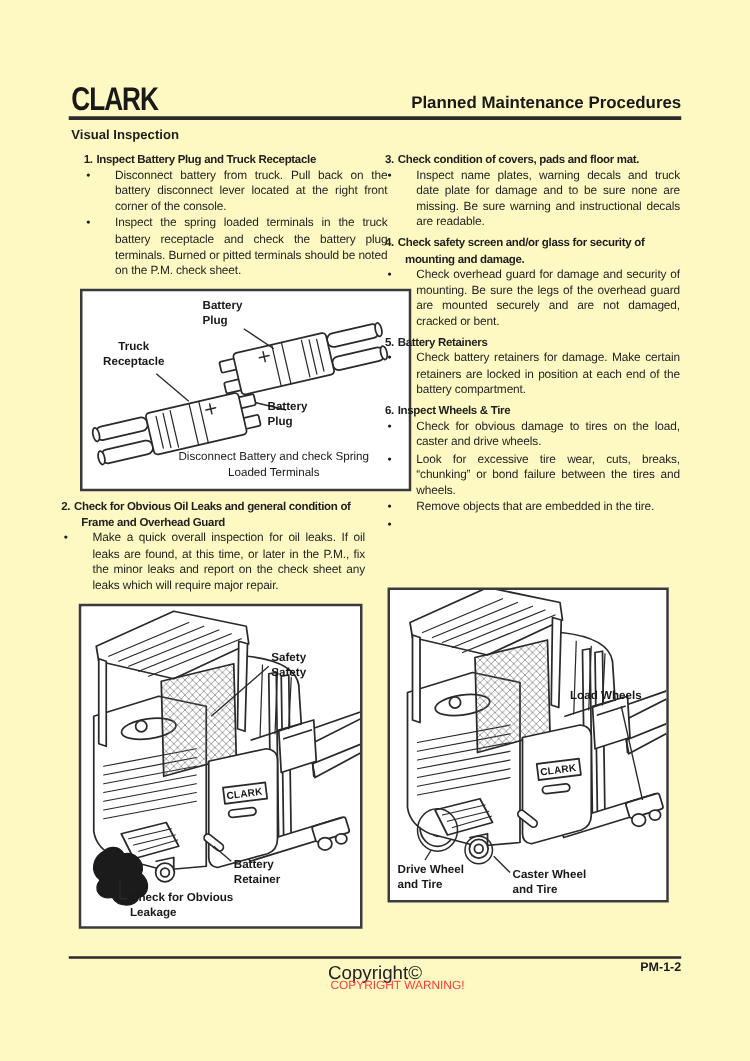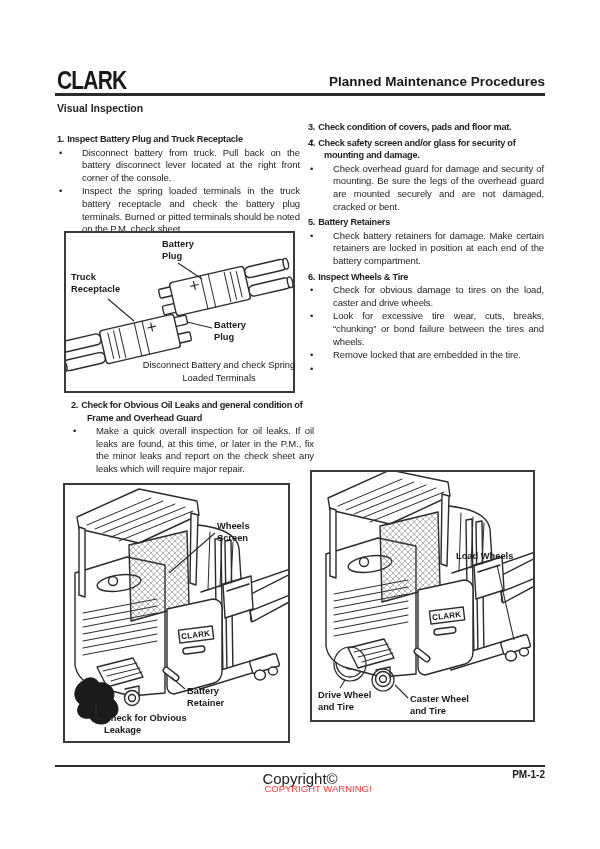--- a/index.html
+++ b/index.html
@@ -1,50 +1,50 @@
 <!DOCTYPE html>
 <html><head>
 <meta charset="utf-8">
 <style>
   * { margin:0; padding:0; box-sizing:border-box; }
   body { background:#9a9a9a; font-family:"Liberation Sans", sans-serif; }
   .page {
     position:relative; width:600px; height:849px; margin:0 auto;
-    background:#ffffff; color:#1f1f1f; overflow:hidden;padding-left:39px;
+    background:#fef9c3; color:#1f1f1f; overflow:hidden;padding-left:39px;
   }
   
   .logo {
     position:absolute; left:57px; top:66px;
     font-size:25px; font-weight:bold; letter-spacing:-1px;
     transform:scaleX(0.84) scaleY(1.05); transform-origin:left bottom; color:#191919;
   }
   .hdr-title {
     position:absolute; right:55px; top:74px;
     font-size:13.5px; font-weight:bold; color:#191919;
   }
   .hdr-rule { position:absolute; left:55px; right:55px; top:93px; height:2.5px; background:#2b2b2b; }
   .page-heading { position:absolute; left:57px; top:102px; font-size:10.5px; font-weight:bold; }
 
   
   .chunk { position:absolute; font-size:9.5px; line-height:12.6px; letter-spacing:-0.1px; }
-  #sec1 { left:57px; top:121px; width:243px;margin-top:12px; }
-  #sec2 { left:71px; top:399px; width:243px; }
+  #sec1 { left:67px; top:121px; width:243px; }
+  #sec2 { left:49px; top:399px; width:243px; }
   #right-col { left:308px; top:121px; width:236px; }
   .sec-h {
     font-size:9.2px; font-weight:bold; letter-spacing:-0.25px;
     padding-left:16px; text-indent:-16px; margin:3px 0 1px 0; line-height:12.6px;
   }
   .sec-h .n { margin-right:3px; }
   .chunk .sec-h:first-child { margin-top:0; }
   .bullet { position:relative; padding-left:25px; margin-bottom:1px; text-align:justify; }
   .bullet .dot { position:absolute; left:2px; top:0; }
 
   
   .fig { position:absolute; border:2px solid #3a3a3a; background:#fff; }
-  #fig1 { left:64px;  top:231px; width:231px; height:162px; }
+  #fig1 { left:64px;  top:231px; width:265px; height:162px; }
   #fig2 { left:63px;  top:483px; width:227px; height:260px; }
   #fig3 { left:310px; top:470px; width:225px; height:252px; }
   .fig svg.art { position:absolute; left:0; top:0; width:100%; height:100%; }
   .fig-label {
     position:absolute; font-size:9.3px; font-weight:bold; line-height:12px; color:#191919;
   }
   .fig-caption {
     position:absolute; font-size:9.3px; font-weight:normal; line-height:13px;
     text-align:center; color:#191919;
   }
@@ -143,21 +143,21 @@
       <g transform="translate(74,106) rotate(-13) scale(-1,1)">
           <use href="#connector"></use>
         </g>
       <g stroke="#2a2a2a" stroke-width="1.1">
         <line x1="112" y1="30" x2="136" y2="46"></line>
         <line x1="42" y1="66" x2="68" y2="88"></line>
         <line x1="146" y1="95" x2="121" y2="89"></line>
       </g>
     </svg>
     <div class="fig-label" style="left:96px; top:5px; width:48px;">Battery Plug</div>
-    <div class="fig-label" style="left:5px; top:38px; width:72px;">Truck Receptacle</div>
+    <div class="fig-label" style="left:5px; top:38px; width:72px;text-align:center;">Truck Receptacle</div>
     <div class="fig-label" style="left:148px; top:86px; width:48px;">Battery Plug</div>
     <div class="fig-caption" style="left:73px; top:126px; width:160px;">Disconnect Battery and check Spring Loaded Terminals</div>
   </div>
 
   <div class="chunk" id="sec2">
     <div class="sec-h"><span class="n">2.</span><span>Check for Obvious Oil Leaks and general condition of Frame and Overhead Guard</span></div>
     <div class="bullet"><span class="dot">•</span><span>Make a quick overall inspection for oil leaks. If oil leaks are found, at this time, or later in the P.M., fix the minor leaks and report on the check sheet any leaks which will require major repair.</span></div>
   </div>
 
   <div class="fig" id="fig2">
@@ -168,36 +168,36 @@
           <text x="114" y="156.5" font-size="8" font-weight="bold" fill="#161616" stroke="none" letter-spacing="0.2">CLARK</text>
         </g>
       </g>
       <path d="M18,196 C10,200 6,212 15,219 C9,227 15,235 25,233 C29,241 44,241 46,233 C55,231 55,220 48,214 C52,204 42,196 34,198 C30,191 22,192 18,196 Z" fill="#1b1b1b" stroke="#1b1b1b"></path>
       <g stroke="#2a2a2a" stroke-width="1.1" fill="none">
         <line x1="150" y1="48" x2="104" y2="88"></line>
         <line x1="120" y1="204" x2="106" y2="192"></line>
         <path d="M31,220 L31,234 L37,234"></path>
       </g>
     </svg>
-    <div class="fig-label" style="left:152px; top:35px; width:48px;">Wheels Screen</div>
+    <div class="fig-label" style="left:152px; top:35px; width:48px;">Safety Safety</div>
     <div class="fig-label" style="left:122px; top:200px; width:52px;">Battery Retainer</div>
     <div class="fig-label" style="left:39px; top:227px; width:100px;">Check for Obvious Leakage</div>
   </div>
 
   <div class="chunk" id="right-col">
     <div class="sec-h"><span class="n">3.</span><span>Check condition of covers, pads and floor mat.</span></div>
-    <div class="bullet"><span class="dot">•</span></div>
+    <div class="bullet"><span class="dot">•</span><span>Inspect name plates, warning decals and truck date plate for damage and to be sure none are missing. Be sure warning and instructional decals are readable.</span></div>
     <div class="sec-h"><span class="n">4.</span><span>Check safety screen and/or glass for security of mounting and damage.</span></div>
     <div class="bullet"><span class="dot">•</span><span>Check overhead guard for damage and security of mounting. Be sure the legs of the overhead guard are mounted securely and are not damaged, cracked or bent.</span></div>
     <div class="sec-h"><span class="n">5.</span><span>Battery Retainers</span></div>
     <div class="bullet"><span class="dot">•</span><span>Check battery retainers for damage. Make certain retainers are locked in position at each end of the battery compartment.</span></div>
     <div class="sec-h"><span class="n">6.</span><span>Inspect Wheels &amp; Tire</span></div>
     <div class="bullet"><span class="dot">•</span><span>Check for obvious damage to tires on the load, caster and drive wheels.</span></div>
     <div class="bullet"><span class="dot">•</span><span>Look for excessive tire wear, cuts, breaks, “chunking” or bond failure between the tires and wheels.</span></div>
-    <div class="bullet"><span class="dot">•</span><span>Remove locked that are embedded in the tire.</span></div>
+    <div class="bullet"><span class="dot">•</span><span>Remove objects that are embedded in the tire.</span></div>
     <div class="bullet"><span class="dot">•</span></div>
   </div>
 
   <div class="fig" id="fig3">
     <svg class="art" viewBox="0 0 221 248">
       <g transform="translate(6,-10)">
         <use href="#truck-shape"></use>
         <g transform="rotate(-7 129 153)">
           <text x="114" y="156.5" font-size="8" font-weight="bold" fill="#161616" stroke="none" letter-spacing="0.2">CLARK</text>
         </g>

